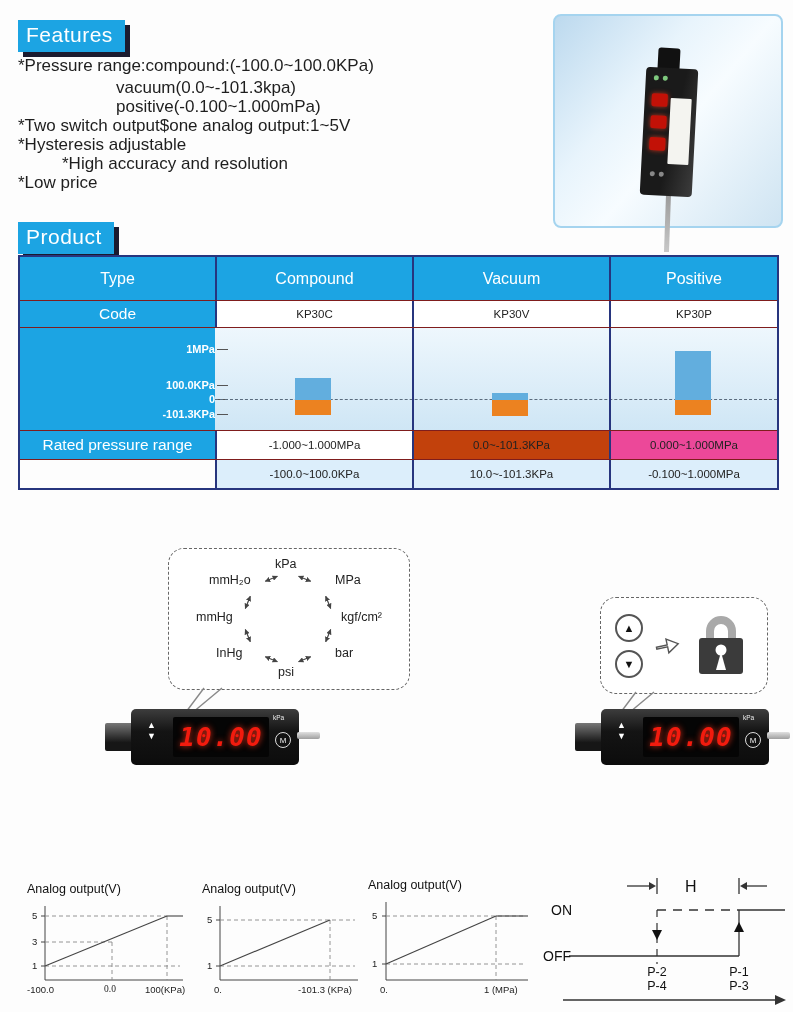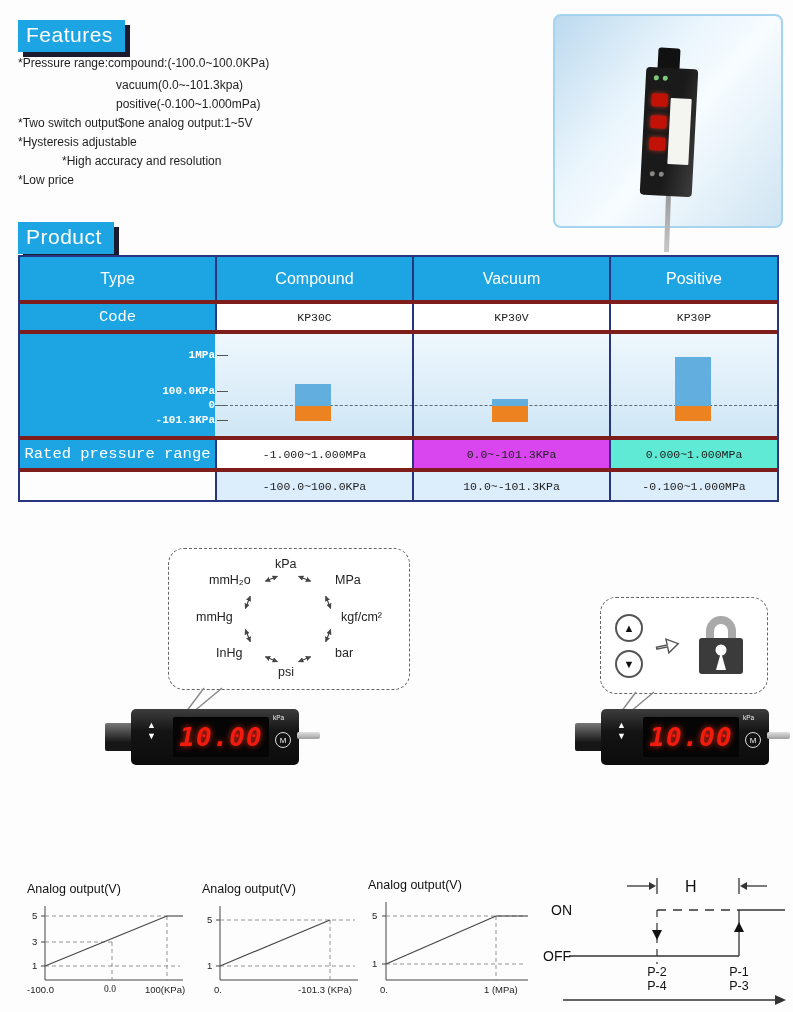--- a/index.html
+++ b/index.html
@@ -3,42 +3,42 @@
 <meta charset="utf-8">
 <style>
   html,body{margin:0;padding:0;background:#e8e8e8;}
   .page{position:relative;width:793px;height:1012px;background:#fdfdfd;margin:0 auto;
         font-family:"Liberation Sans",sans-serif;color:#222;overflow:hidden;
         border-right:2px solid #d8d8d8;}
   .abs{position:absolute;}
   .title-box{position:absolute;background:#1ca4e3;color:#fff;font-size:21px;
              padding:3px 12px 5px 8px;box-shadow:5px 5px 0 #1b1b2f;letter-spacing:.5px;}
   
-  .feat-line{position:absolute;left:18px;font-size:12px;color:#1e1e1e;white-space:nowrap;}
+  .feat-line{position:absolute;left:18px;font-size:17px;color:#1e1e1e;white-space:nowrap;}
   .feat-line.indent{left:116px;}
   
   .photo{position:absolute;left:553px;top:14px;width:226px;height:210px;border:2px solid #a5d4ef;
          border-radius:8px;background:linear-gradient(130deg,#bcd9ee 0%,#e8f4fc 35%,#f7fcff 55%,#cfe4f2 100%);}
   .ph-knob{position:absolute;left:103px;top:32px;width:22px;height:22px;background:#111;border-radius:3px 3px 0 0;transform:rotate(3deg);}
   .ph-body{position:absolute;left:88px;top:52px;width:52px;height:128px;background:linear-gradient(100deg,#1a1a1a 55%,#3c3c3c);border-radius:4px;transform:rotate(3deg);}
   .ph-led{position:absolute;width:5px;height:5px;border-radius:50%;background:#7ec97e;}
   .ph-digit{position:absolute;left:7px;width:16px;height:13px;background:#c21107;border-radius:2px;box-shadow:0 0 5px rgba(255,60,30,.7);}
   .ph-label{position:absolute;left:26px;top:30px;width:21px;height:66px;background:#f4f4f0;border-radius:1px;}
   .ph-cable{position:absolute;left:110px;top:178px;width:5px;height:58px;background:linear-gradient(#9a9a9a,#c8c8c8);transform:rotate(2deg);}
   
   .tbl{position:absolute;left:18px;top:255px;width:757px;border:2px solid #27357e;}
   .trow{position:relative;width:100%;}
   .cell{position:absolute;top:0;height:100%;box-sizing:border-box;border-left:2px solid #27357e;
         display:flex;align-items:center;justify-content:center;}
   .cell.first{border-left:none;}
   .cyan{background:#1ca4e3;color:#fff;}
   .hdr-txt{font-size:16px;}
   .lbl-txt{font-size:15.5px;}
   .data-txt{font-size:11.5px;color:#222;}
-  .rowline{border-top:4px solid #7f1d1d;font-family:Liberation Mono, monospace;}
+  .rowline{border-top:1px solid #7f1d1d;}
   .chart-area{background:linear-gradient(#eef7fd,#cfe6f5);}
   .axis-lab{position:absolute;right:14px;color:#fff;font-weight:bold;font-size:11px;white-space:nowrap;}
   .tick{position:absolute;width:11px;height:0;border-top:1.5px solid #555;}
   .zero-line{position:absolute;left:195px;width:562px;border-top:1.5px dashed #5a6b7d;}
   .bar{position:absolute;width:36px;}
   .bar.blue{background:#62aede;}
   .bar.orange{background:#ec8220;}
   
   .bubble{position:absolute;background:#fff;border:1.6px dashed #666;border-radius:16px;}
   .unit-lab{position:absolute;font-size:12.5px;color:#222;white-space:nowrap;}
@@ -154,24 +154,24 @@
       <div class="abs" style="left:589px;top:0;width:0;height:102px;border-left:2px solid #27357e;"></div>
     </div>
 
     <div class="trow rowline" style="height:28px;">
       <div class="cell first cyan" style="left:0;width:195px;">
           <span class="lbl-txt">Rated pressure range</span>
         </div>
       <div class="cell" style="left:195px;width:197px;background:#fff;">
           <span class="data-txt">-1.000~1.000MPa</span>
         </div>
-      <div class="cell" style="left:392px;width:197px;background:#d946ef;">
+      <div class="cell" style="left:392px;width:197px;background:#c2410c;">
           <span class="data-txt">0.0~-101.3KPa</span>
         </div>
-      <div class="cell" style="left:589px;width:168px;background:#5eead4;">
+      <div class="cell" style="left:589px;width:168px;background:#ec4899;">
           <span class="data-txt">0.000~1.000MPa</span>
         </div>
     </div>
 
     <div class="trow rowline" style="height:28px;">
       <div class="cell" style="left:195px;width:197px;background:#dcEEfb;">
           <span class="data-txt">-100.0~100.0KPa</span>
         </div>
       <div class="cell" style="left:392px;width:197px;background:#dcEEfb;">
           <span class="data-txt">10.0~-101.3KPa</span>

